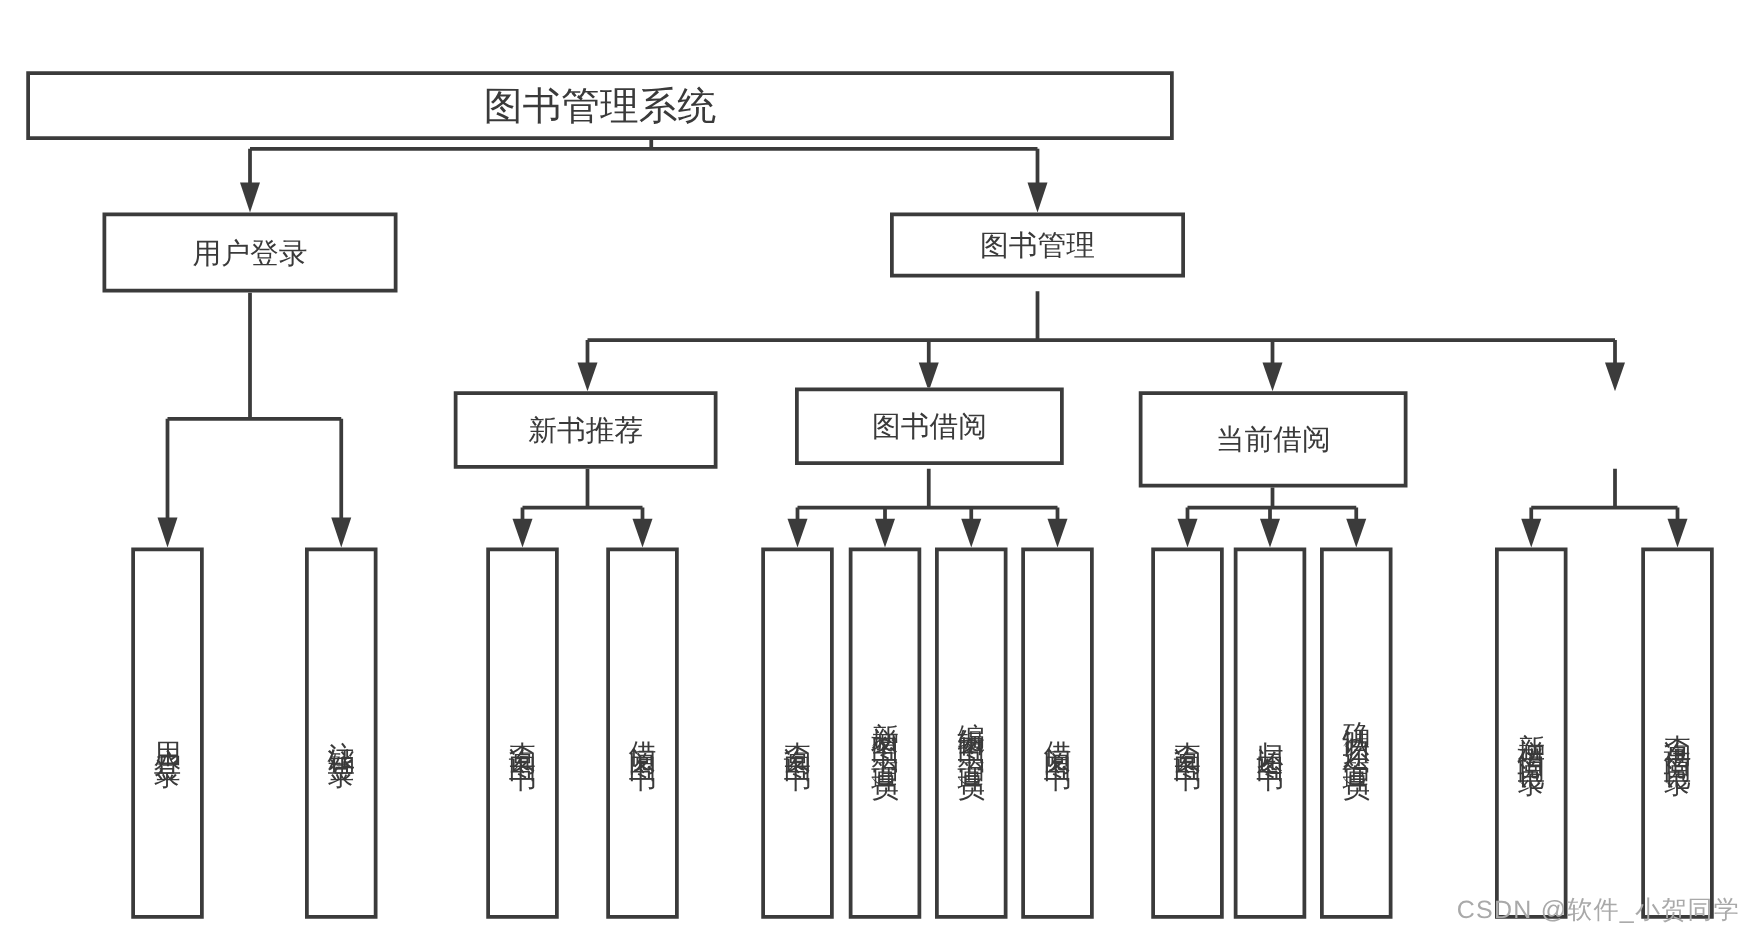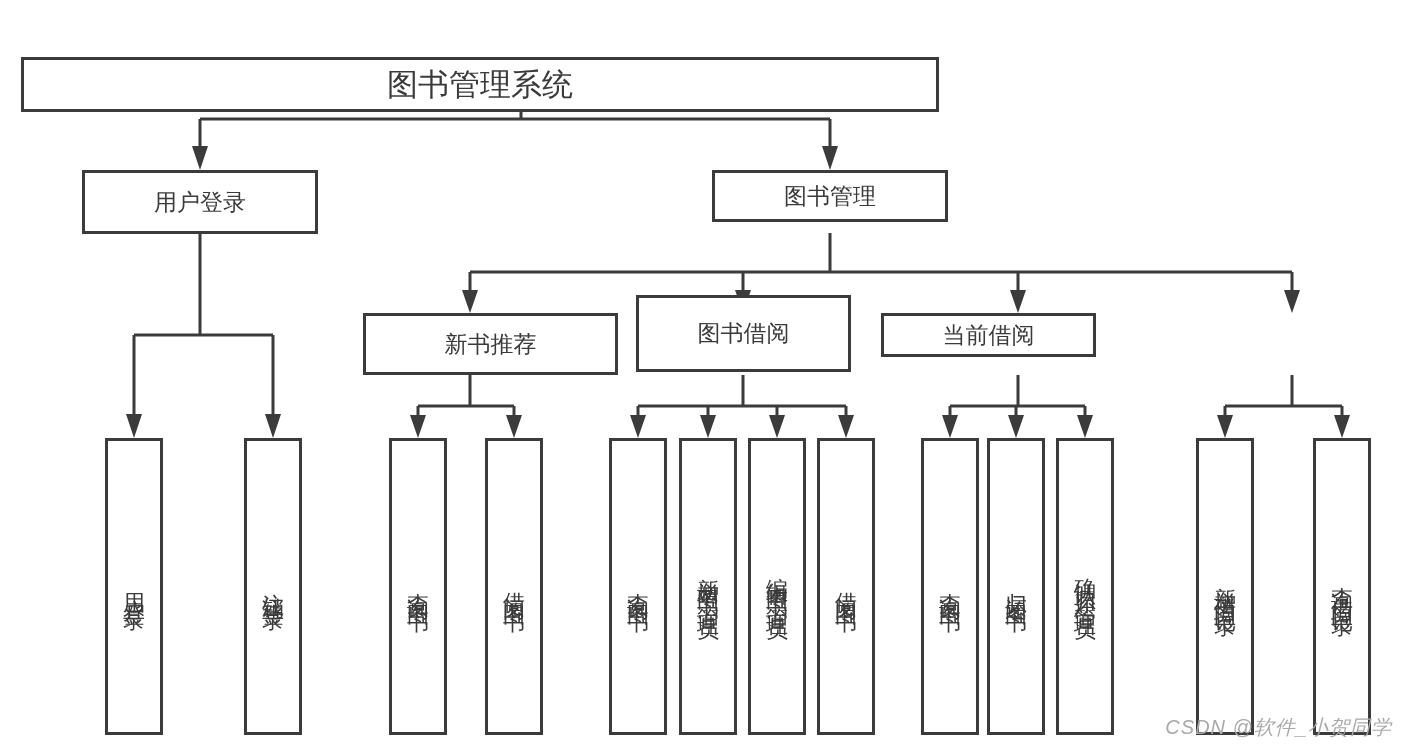--- a/index.html
+++ b/index.html
@@ -63,21 +63,20 @@
   }
   .watermark {
     position: absolute;
     right: 13px;
     top: 714px;
     font-size: 20px;
     color: #a9a9a9;
     letter-spacing: 1px;
     z-index: 10;
     white-space: nowrap;
-    font-style: italic;
   }
 </style>
 </head>
 <body>
 
 <div class="stage">
 
   <svg class="connectors" viewBox="0 0 1405 747" xmlns="http://www.w3.org/2000/svg">
 
     <g>
@@ -126,23 +125,23 @@
       <polygon points="1217,415 1233,415 1225,438"></polygon>
       <polygon points="1334,415 1350,415 1342,438"></polygon>
     </g>
   </svg>
 
   <div class="box root-box">图书管理系统</div>
 
   <div class="box l2-box" style="left:82px; top:170px; width:236px; height:64px;">用户登录</div>
   <div class="box l2-box" style="left:712px; top:170px; width:236px; height:52px;">图书管理</div>
 
-  <div class="box l3-box" style="left:363px; top:313px; width:255px; height:62px;">新书推荐</div>
-  <div class="box l3-box" style="left:636px; top:295px; width:215px; height:77px;">图书借阅</div>
-  <div class="box l3-box" style="left:881px; top:313px; width:215px; height:44px;">当前借阅</div>
+  <div class="box l3-box" style="left:363px; top:313px; width:211px; height:62px;">新书推荐</div>
+  <div class="box l3-box" style="left:636px; top:310px; width:215px; height:62px;">图书借阅</div>
+  <div class="box l3-box" style="left:911px; top:313px; width:215px; height:77px;">当前借阅</div>
 
   <div class="box leaf" style="left:105px;">用户登录</div>
   <div class="box leaf" style="left:244px;">注销登录</div>
 
   <div class="box leaf" style="left:389px;">查询图书</div>
   <div class="box leaf" style="left:485px;">借阅图书</div>
 
   <div class="box leaf" style="left:609px;">查询图书</div>
   <div class="box leaf" style="left:679px;">新增图书（管理员）</div>
   <div class="box leaf" style="left:748px;">编辑图书（管理员）</div>

